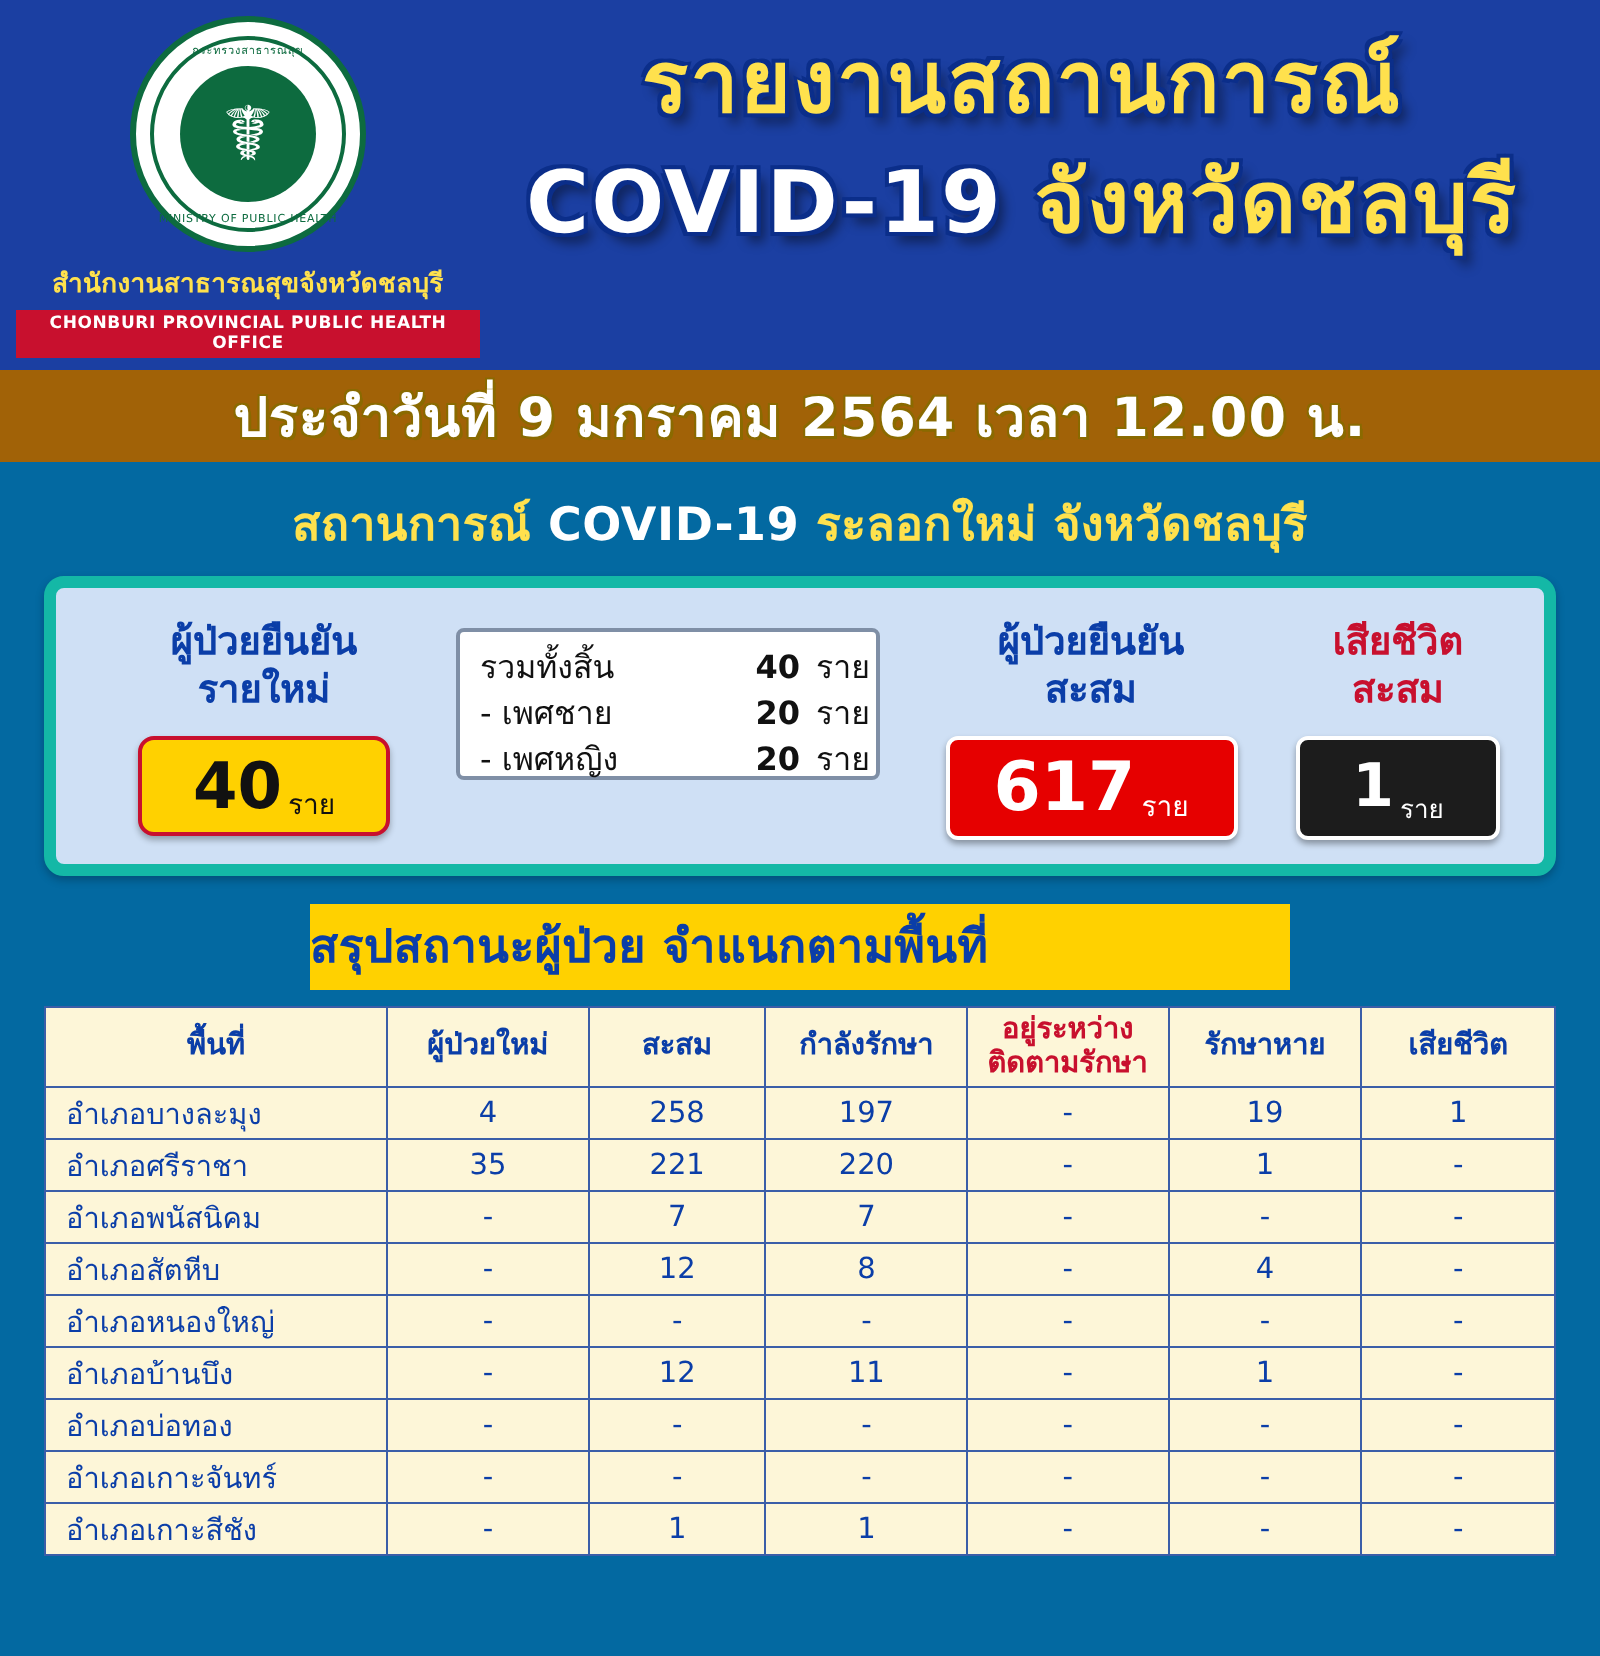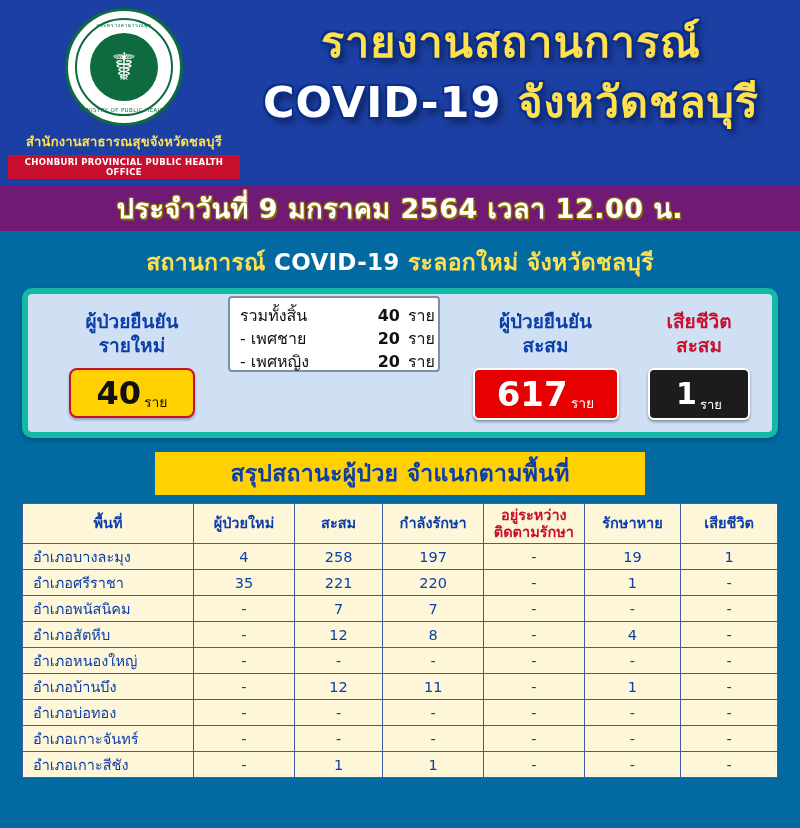--- a/index.html
+++ b/index.html
@@ -105,21 +105,21 @@
     text-shadow:
       2px 2px 0 #0b2e8a, -2px 2px 0 #0b2e8a, 2px -2px 0 #0b2e8a, -2px -2px 0 #0b2e8a,
       4px 5px 6px rgba(0,0,0,.45);
   }
   .title-2 .white { color: #ffffff; }
   .title-2 .yellow { color: #ffe14d; }
 
   
   .date-bar {
     height: 46px;
-    background: #701a75;
+    background: #a16207;
     display: flex;
     align-items: center;
     justify-content: center;
   }
   .date-bar span {
     color: #ffffff;
     font-size: 27px;
     font-weight: bold;
     letter-spacing: .5px;
     text-shadow: 1.5px 1.5px 0 #8a6a00, -1px 1px 0 #8a6a00, 1px -1px 0 #8a6a00, -1px -1px 0 #8a6a00;
@@ -172,21 +172,21 @@
     border: 2px solid #c8102e;
     border-radius: 8px;
     display: flex; align-items: center; justify-content: center;
     box-shadow: 0 2px 3px rgba(0,0,0,.3);
   }
   .box-yellow .num { font-size: 32px; font-weight: bold; color: #111; line-height: 1; }
   .box-yellow .unit { font-size: 14px; color: #111; margin-left: 3px; align-self: flex-end; margin-bottom: 3px;}
 
   .detail-box {
     position: absolute;
-    left: 200px; top: 2px;
+    left: 200px; top: 20px;
     width: 212px; height: 76px;
     background: #ffffff;
     border: 2px solid #7f8fa6;
     border-radius: 4px;
     padding: 6px 2px 0 10px;
     font-size: 16px;
     color: #111;
   }
   .detail-row { display: flex; line-height: 1.45; }
   .detail-row .k { flex: 0 0 110px; }
@@ -217,21 +217,21 @@
     box-shadow: 0 2px 3px rgba(0,0,0,.35);
   }
   .box-black .num { font-size: 30px; font-weight: bold; color: #ffffff; line-height: 1; }
   .box-black .unit { font-size: 13px; color: #ffffff; margin-left: 3px; align-self: flex-end; margin-bottom: 3px; }
 
   
   .table-title {
     margin: 14px auto 8px;
     width: 490px;
     background: #ffd100;
-    text-align: center;
+    text-align: left;
     font-size: 23px;
     font-weight: bold;
     color: #0b3ea8;
     padding: 3px 0 4px;
     letter-spacing: .3px;
   }
 
   
   table.data {
     margin: 0 22px;

